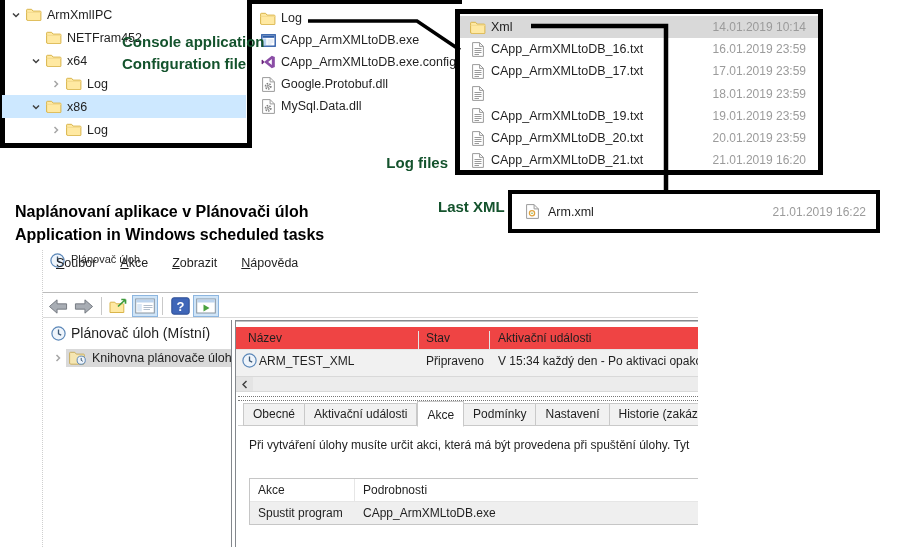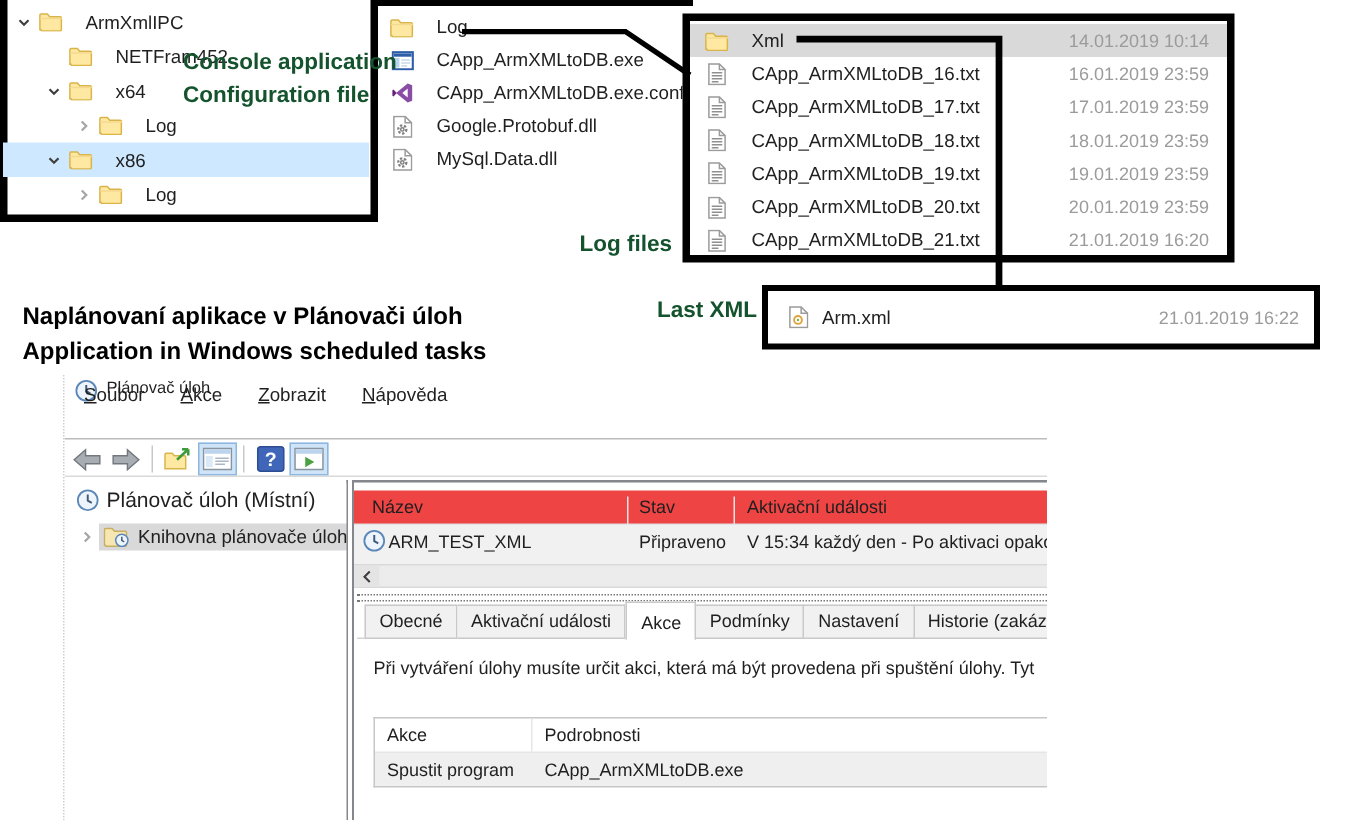--- a/index.html
+++ b/index.html
@@ -12,21 +12,21 @@
   .ic.chev{width:16px;flex:0 0 16px}
 
   
   #connectors{position:absolute;left:0;top:0;z-index:30;pointer-events:none}
 
   
   #tree-box{position:absolute;left:0;top:-5px;width:252px;height:153px;border:5px solid #000;z-index:4}
   #solution-tree{position:absolute;left:2px;top:3px;width:244px;z-index:5}
   .trow{display:flex;align-items:center;height:23px;font-size:12.5px;white-space:nowrap}
   .trow.sel-blue{background:#cde8ff}
-  .flabel{margin-left:13px;white-space:nowrap}
+  .flabel{margin-left:3px;white-space:nowrap}
 
   .ann{position:absolute;font-weight:bold;font-size:15px;color:#14532d;z-index:40;white-space:nowrap}
   #ann-console{left:122px;top:33px}
   #ann-config{left:122px;top:55px}
   #lbl-logfiles{left:370px;top:154px;width:78px;text-align:right}
   #lbl-lastxml{left:438px;top:198px}
 
   
   #build-files{position:absolute;left:258px;top:7px;z-index:5}
   .frow{display:flex;align-items:center;height:22px;font-size:12.5px;white-space:nowrap}
@@ -292,21 +292,20 @@
         <span class="fdate">17.01.2019 23:59</span>
       </div>
       <div class="lrow">
         <span class="ic">
           <svg width="12" height="15" viewBox="0 0 12 15">
             <path d="M.6 .6 h7 l3.8 3.8 v10 h-10.8z" fill="#fff" stroke="#9b9b9b"></path>
             <path d="M7.6 .6 v3.8 h3.8" fill="none" stroke="#9b9b9b"></path>
             <path d="M2.5 6.5 h7 M2.5 8.5 h7 M2.5 10.5 h7 M2.5 12.5 h4.5" stroke="#8f8f8f" stroke-width=".9"></path>
           </svg>
         </span>
-        <span class="flabel">CApp_ArmXMLtoDB_18.txt</span>
         <span class="fdate">18.01.2019 23:59</span>
       </div>
       <div class="lrow">
         <span class="ic">
           <svg width="12" height="15" viewBox="0 0 12 15">
             <path d="M.6 .6 h7 l3.8 3.8 v10 h-10.8z" fill="#fff" stroke="#9b9b9b"></path>
             <path d="M7.6 .6 v3.8 h3.8" fill="none" stroke="#9b9b9b"></path>
             <path d="M2.5 6.5 h7 M2.5 8.5 h7 M2.5 10.5 h7 M2.5 12.5 h4.5" stroke="#8f8f8f" stroke-width=".9"></path>
           </svg>
         </span>

